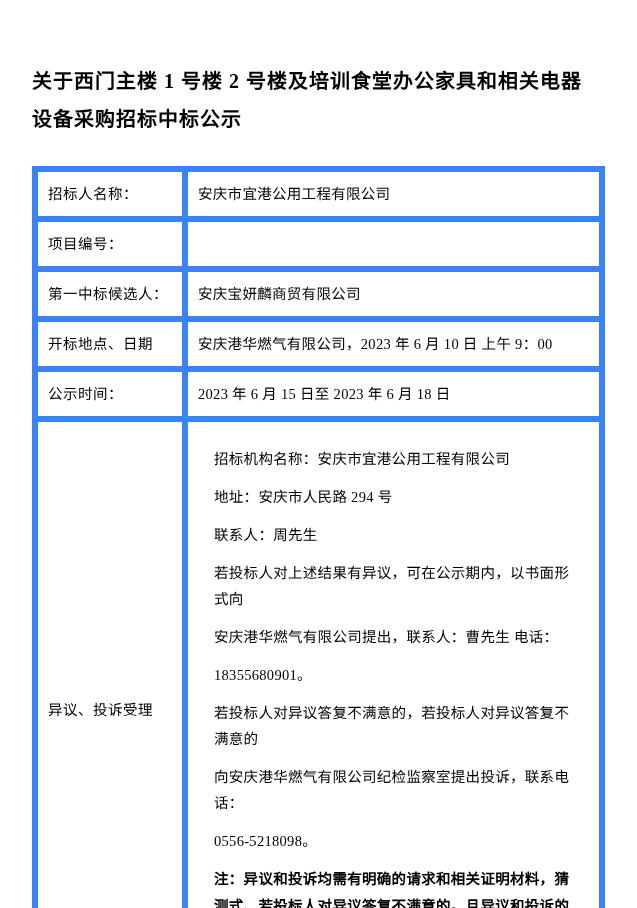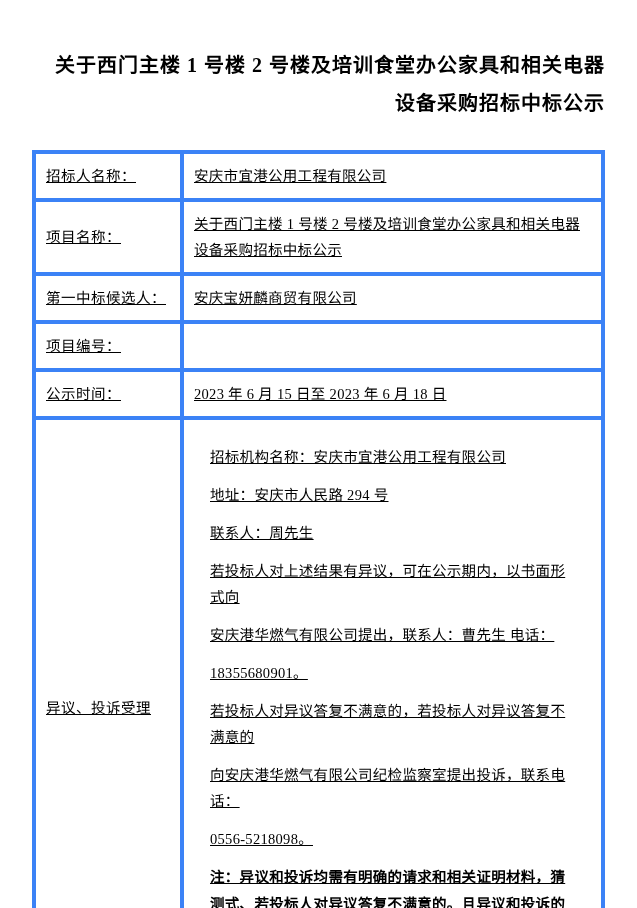--- a/index.html
+++ b/index.html
@@ -15,43 +15,42 @@
     overflow: hidden;
   }
   .page {
     width: 637px;
     height: 908px;
     box-sizing: border-box;
     padding: 0 32px;
     position: relative;
   }
   .doc-title {
-    text-align: right;
+    text-align: left;
     font-size: 20px;
     font-weight: bold;
     letter-spacing: 1px;
     line-height: 38px;
-    padding-top: 46px;
+    padding-top: 62px;
   }
   .doc-title .line2 {
     display: block;
   }
   table.notice {
     width: 573px;
     margin-top: 28px;
     border-collapse: collapse;
     table-layout: fixed;
     font-size: 14.5px;
   }
   table.notice td {
-    border: 4px solid #3b82f6;
+    border: 6px solid #3b82f6;
     padding: 9px 10px;
     vertical-align: middle;
     line-height: 26px;
-    text-decoration: underline;
   }
   td.label {
     width: 124px;
     letter-spacing: 0.5px;
   }
   td.value {
     letter-spacing: 0.3px;
   }
   td.label-mid {
     vertical-align: middle;
@@ -79,30 +78,30 @@
     <span class="line2">设备采购招标中标公示</span>
   </div>
 
   <table class="notice">
     <tbody>
       <tr>
         <td class="label">招标人名称：</td>
         <td class="value">安庆市宜港公用工程有限公司</td>
       </tr>
       <tr>
-        <td class="label">项目名称：</td>
-        <td class="value">关于西门主楼 1 号楼 2 号楼及培训食堂办公家具和相关电器设备采购招标中标公示</td>
+        <td class="label">项目编号：</td>
+        <td class="value"></td>
       </tr>
       <tr>
         <td class="label">第一中标候选人：</td>
         <td class="value">安庆宝妍麟商贸有限公司</td>
       </tr>
       <tr>
-        <td class="label">项目编号：</td>
-        <td class="value"></td>
+        <td class="label">开标地点、日期</td>
+        <td class="value">安庆港华燃气有限公司，2023 年 6 月 10 日 上午 9：00</td>
       </tr>
       <tr>
         <td class="label">公示时间：</td>
         <td class="value">2023 年 6 月 15 日至 2023 年 6 月 18 日</td>
       </tr>
       <tr>
         <td class="label label-mid">异议、投诉受理</td>
         <td class="value body-cell">
           <p>招标机构名称：安庆市宜港公用工程有限公司</p>
           <p>地址：安庆市人民路 294 号</p>

